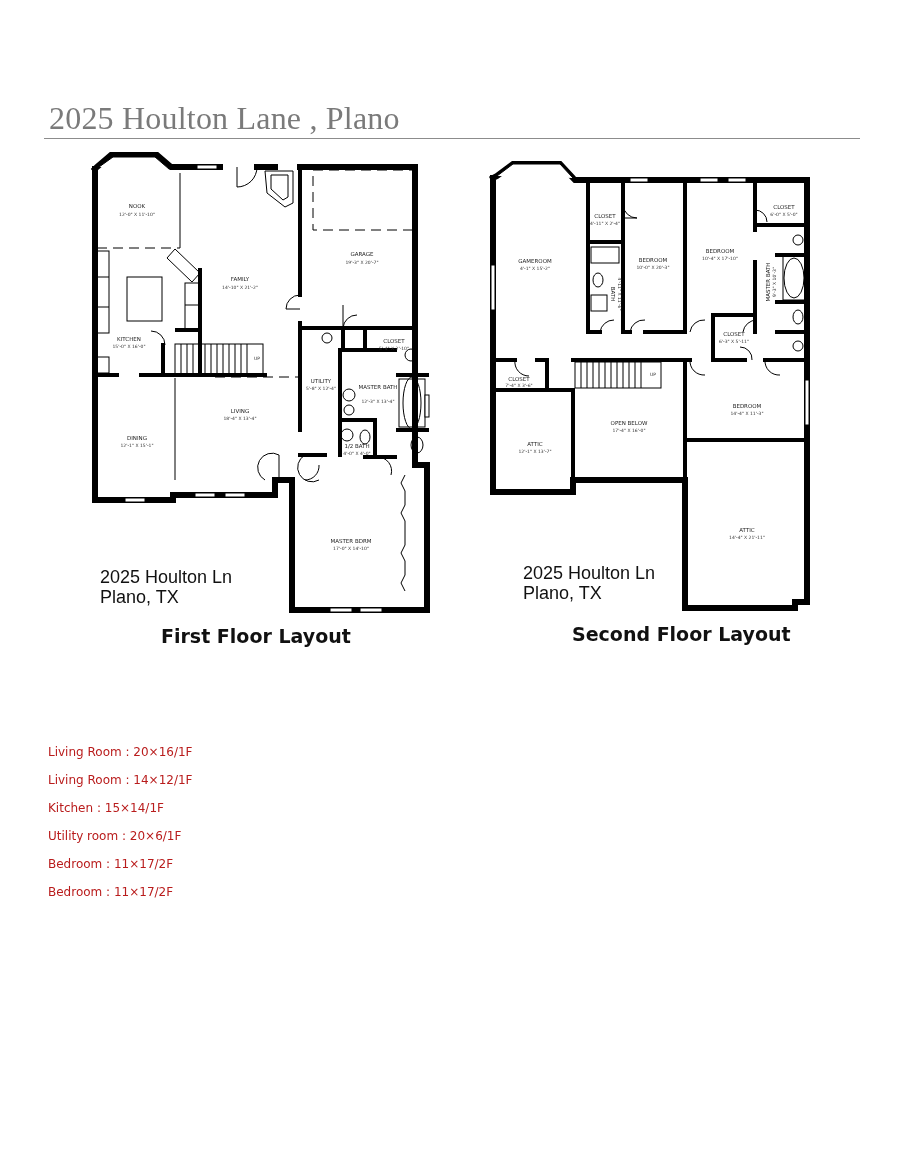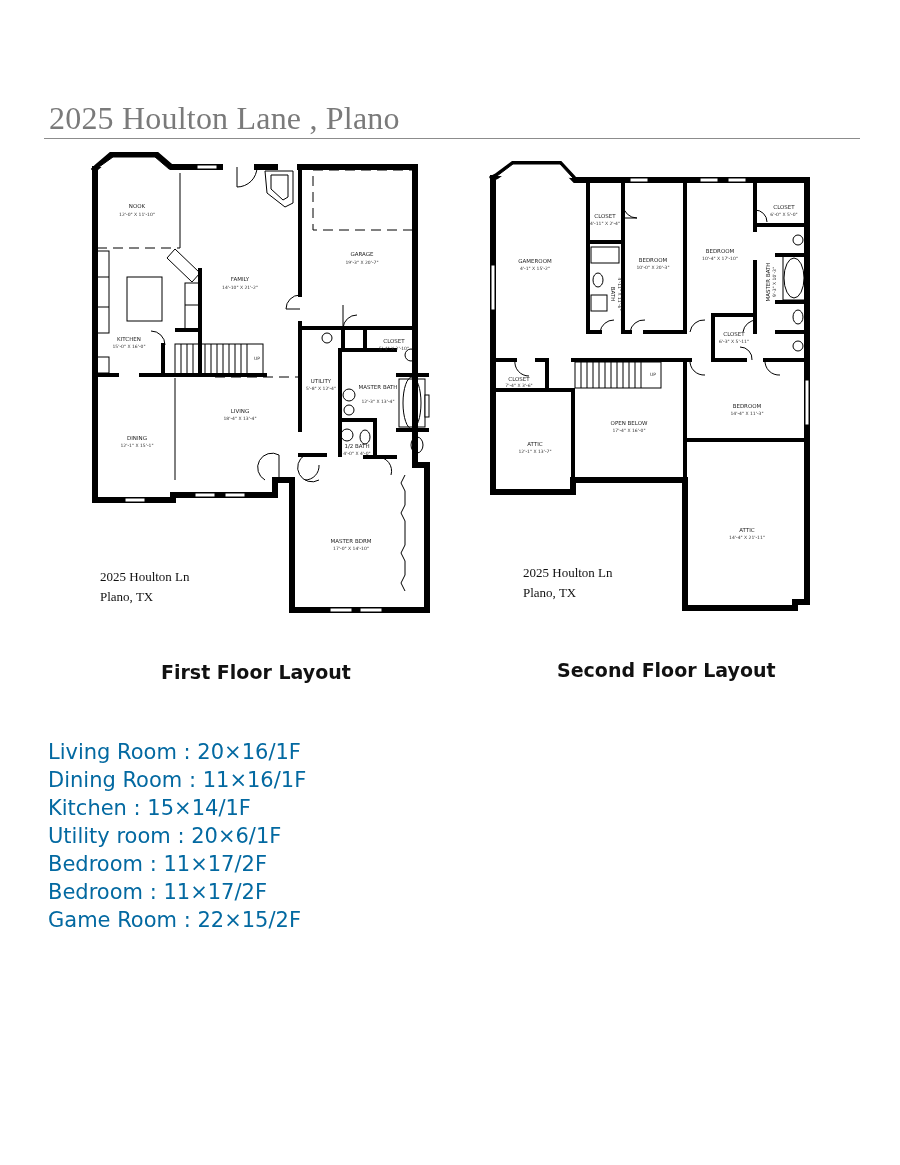--- a/index.html
+++ b/index.html
@@ -7,24 +7,24 @@
   .title { position:absolute; left:49px; top:100px; font-family:"Liberation Serif", serif; font-size:32px; color:#7a7a7a; letter-spacing:0.2px; white-space:nowrap; }
   .title-rule { position:absolute; left:44px; top:138px; width:816px; height:0; border-top:1.5px solid #8c8c8c; }
   svg.plan { position:absolute; }
   .wall { stroke:#000; stroke-width:6; fill:none; stroke-linecap:square; }
   .iwall { stroke:#000; stroke-width:4; fill:none; stroke-linecap:square; }
   .thin { stroke:#000; stroke-width:1; fill:none; }
   .dash { stroke:#000; stroke-width:1; fill:none; stroke-dasharray:10 6; }
   .win { stroke:#000; stroke-width:1; fill:#fff; }
   .rlabel { font-family:"DejaVu Sans", sans-serif; font-size:5.5px; fill:#222; text-anchor:middle; }
   .rdim { font-family:"DejaVu Sans", sans-serif; font-size:4.5px; fill:#333; text-anchor:middle; }
-  .addr { position:absolute; font-family:Liberation Serif, serif; font-size:13px; color:#111; line-height:20px; white-space:nowrap; }
-  .floor-caption { position:absolute; font-family:"DejaVu Sans", sans-serif; font-weight:bold; font-size:19px; color:#111; white-space:nowrap;margin-top:36px; }
+  .addr { position:absolute; font-family:Liberation Sans, sans-serif; font-size:18px; color:#111; line-height:20px; white-space:nowrap; }
+  .floor-caption { position:absolute; font-family:"DejaVu Sans", sans-serif; font-weight:bold; font-size:19px; color:#111; white-space:nowrap; }
   .room-list { position:absolute; left:48px; top:738px; margin:0; padding:0; list-style:none; }
-  .room-list li { font-family:"DejaVu Sans", sans-serif; font-size:21px; line-height:28px; color:#0369a1; white-space:nowrap; }
+  .room-list li { font-family:"DejaVu Sans", sans-serif; font-size:12px; line-height:28px; color:#b91c1c; white-space:nowrap; }
 </style>
 </head>
 <body>
 
 <div class="title">2025 Houlton Lane , Plano</div>
 <div class="title-rule"></div>
 
 <svg class="plan" style="left:85px;top:145px" width="350" height="470" viewBox="0 0 350 470">
 
   <g>
@@ -250,23 +250,22 @@
   <text class="rlabel" x="262" y="258">BEDROOM</text>
   <text class="rdim" x="262" y="265">14'-4" X 11'-3"</text>
   <text class="rlabel" x="262" y="382">ATTIC</text>
   <text class="rdim" x="262" y="389">14'-4" X 21'-11"</text>
 </svg>
 
 <div class="addr" style="left:523px;top:563px">
   <div>2025 Houlton Ln</div>
   <div>Plano, TX</div>
 </div>
-<div class="floor-caption" style="left:557px;top:623px">Second Floor Layout</div>
+<div class="floor-caption" style="left:572px;top:623px">Second Floor Layout</div>
 
 <ul class="room-list">
   <li>Living Room : 20×16/1F</li>
-  <li>Dining Room : 11×16/1F</li>
+  <li>Living Room : 14×12/1F</li>
   <li>Kitchen : 15×14/1F</li>
   <li>Utility room : 20×6/1F</li>
   <li>Bedroom : 11×17/2F</li>
   <li>Bedroom : 11×17/2F</li>
-  <li>Game Room : 22×15/2F</li>
 </ul>
 
 </body></html>

